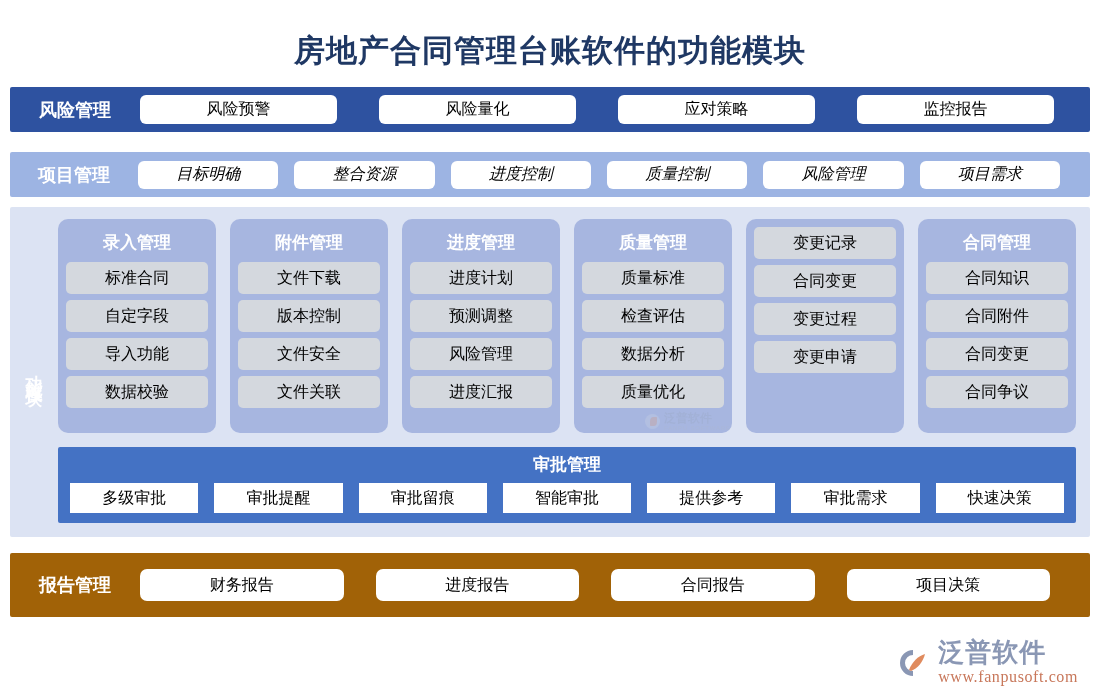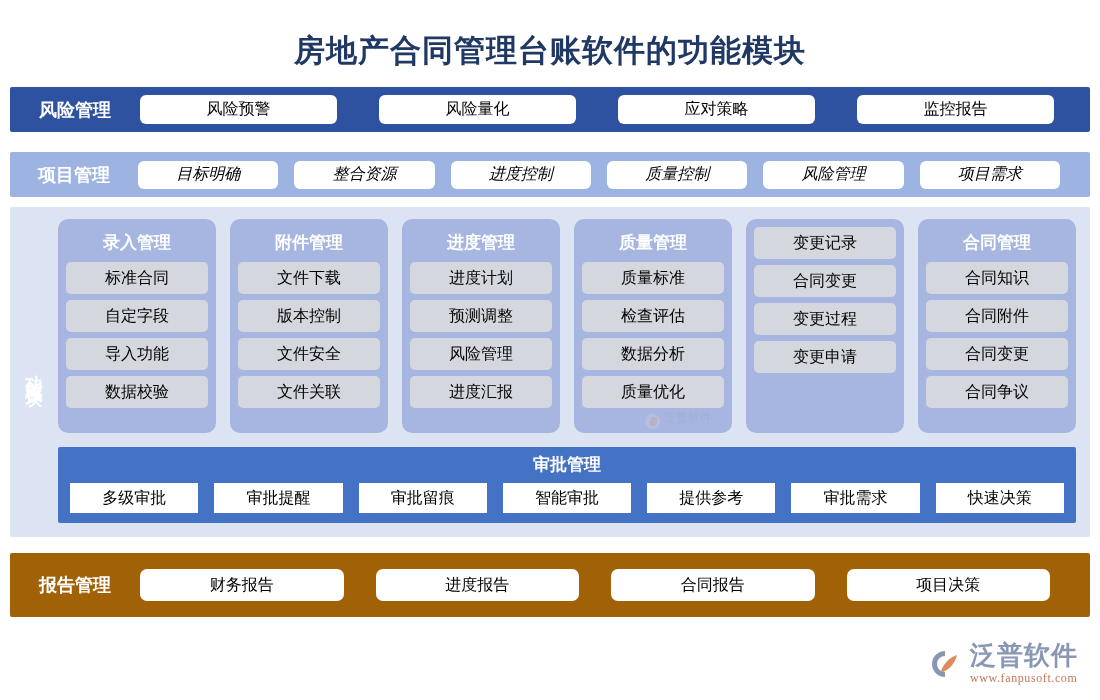--- a/index.html
+++ b/index.html
@@ -241,21 +241,21 @@
   }
   #footer-logo .logo-texts { display: flex; flex-direction: column; }
   #footer-logo .logo-cn {
     font-size: 26px;
     font-weight: bold;
     color: #8A97B4;
     line-height: 1;
     letter-spacing: 1px;
   }
   #footer-logo .logo-url {
-    font-size: 12px;
+    font-size: 16px;
     color: #C8775A;
     letter-spacing: .6px;
     font-family: "Liberation Serif", "DejaVu Serif", serif;
     margin-top: 3px;
   }
 </style>
 </head>
 <body>
 
 <div class="page-title">房地产合同管理台账软件的功能模块</div>

